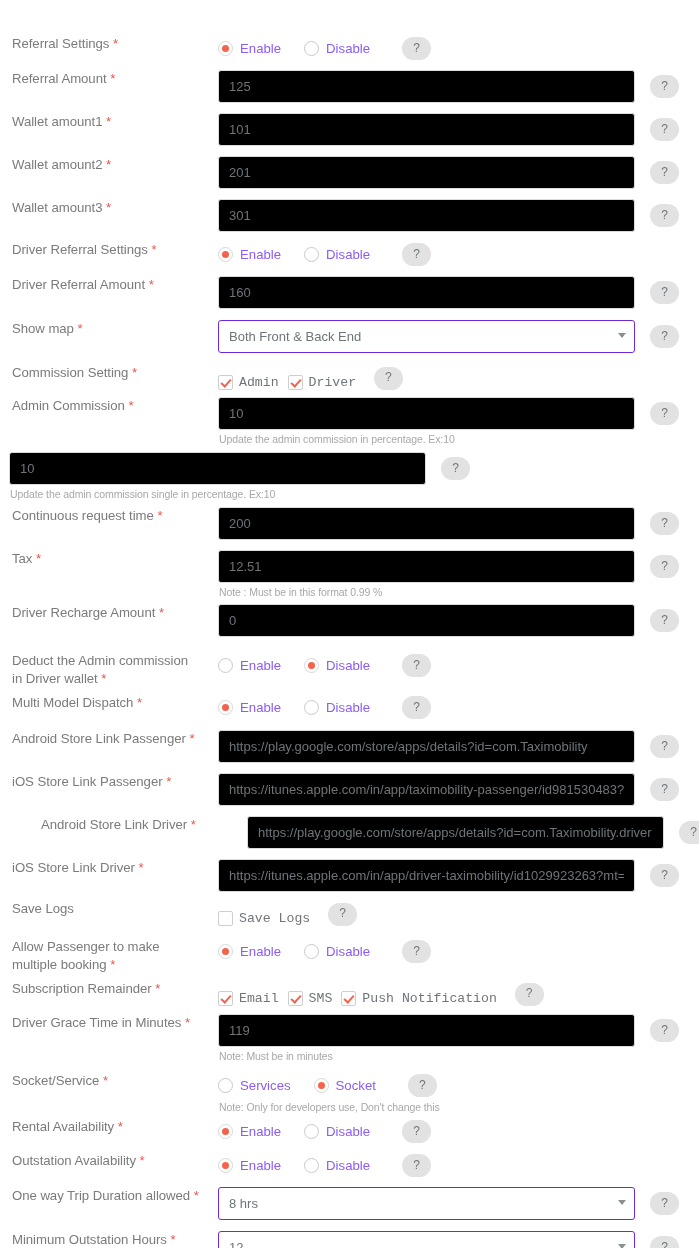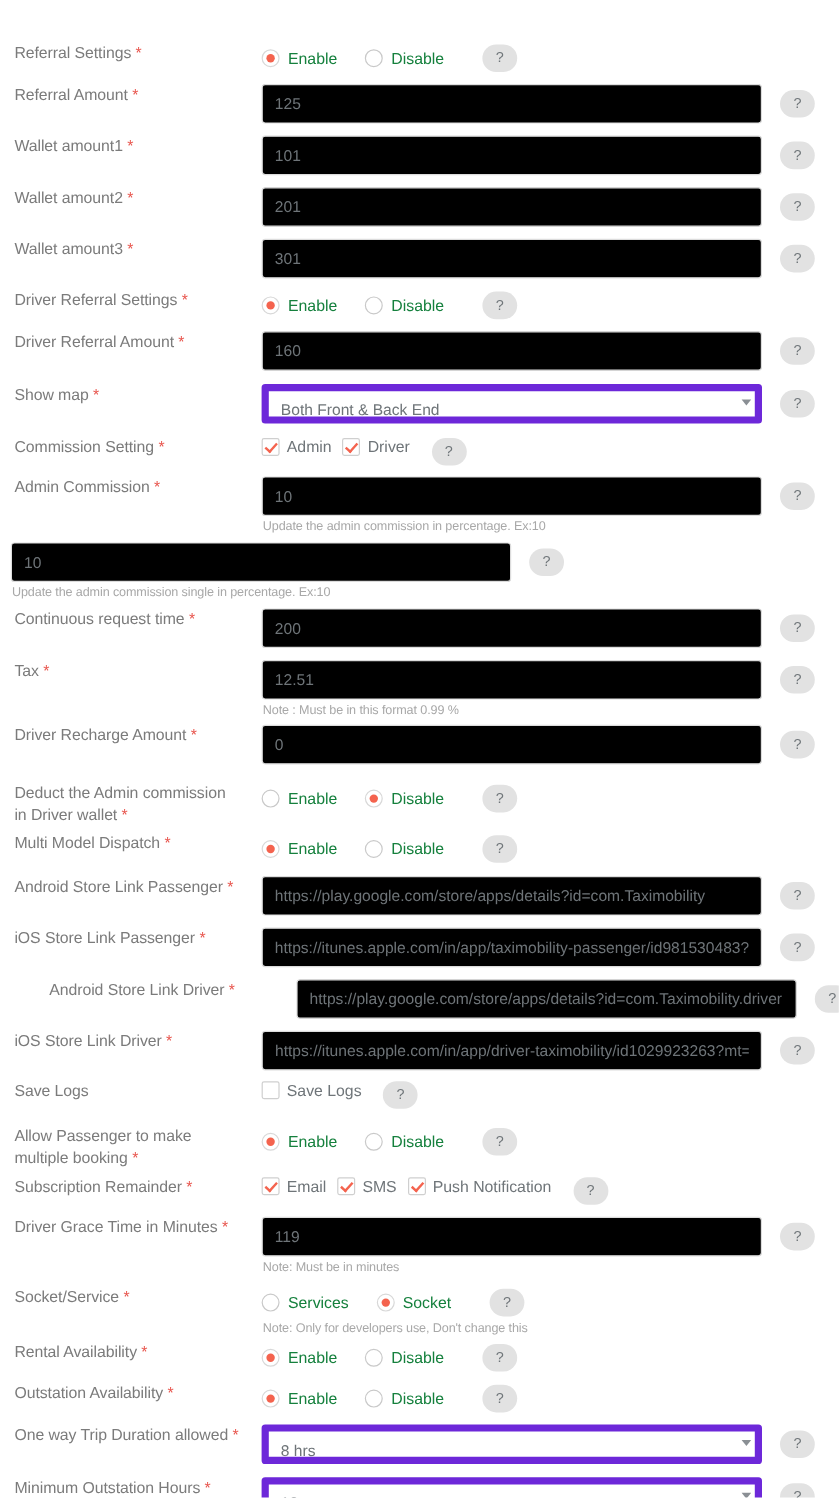--- a/index.html
+++ b/index.html
@@ -63,21 +63,21 @@
   
   .sel-wrap {
     position: relative;
     width: 417px;
     height: 33px;
   }
   .sel {
     display: block;
     width: 417px;
     height: 33px;
-    border: 6px solid #6d28d9;
+    border: 1px solid #6d28d9;
     border-radius: 3px;
     background: #fff;
     color: #6e7478;
     font-size: 13px;
     padding: 0 26px 0 10px;
     line-height: 31px;
     white-space: nowrap;
     overflow: hidden;
   }
   .caret {
@@ -115,27 +115,27 @@
   .radio.on::after {
     content: "";
     position: absolute;
     left: 3px; top: 3px;
     width: 7px; height: 7px;
     border-radius: 50%;
     background: #f4634e;
   }
   .ritem .rtxt {
     margin-left: 7px;
-    color: #15803d;
+    color: #8b5cf6;
     font-size: 13.2px;
     line-height: 15px;
   }
 
   
-  .cgroup { display: flex; align-items: flex-start; height: 26px; padding-top: 1px; }
+  .cgroup { display: flex; align-items: flex-end; height: 26px; padding-top: 1px; font-family: Liberation Mono, monospace; }
   .citem { display: flex; align-items: center; margin-right: 9px; }
   .cbox {
     width: 15px; height: 15px;
     border: 1px solid #cfcfcf;
     border-radius: 2px;
     background: #fff;
     display: inline-block;
     position: relative;
     flex: none;
   }

